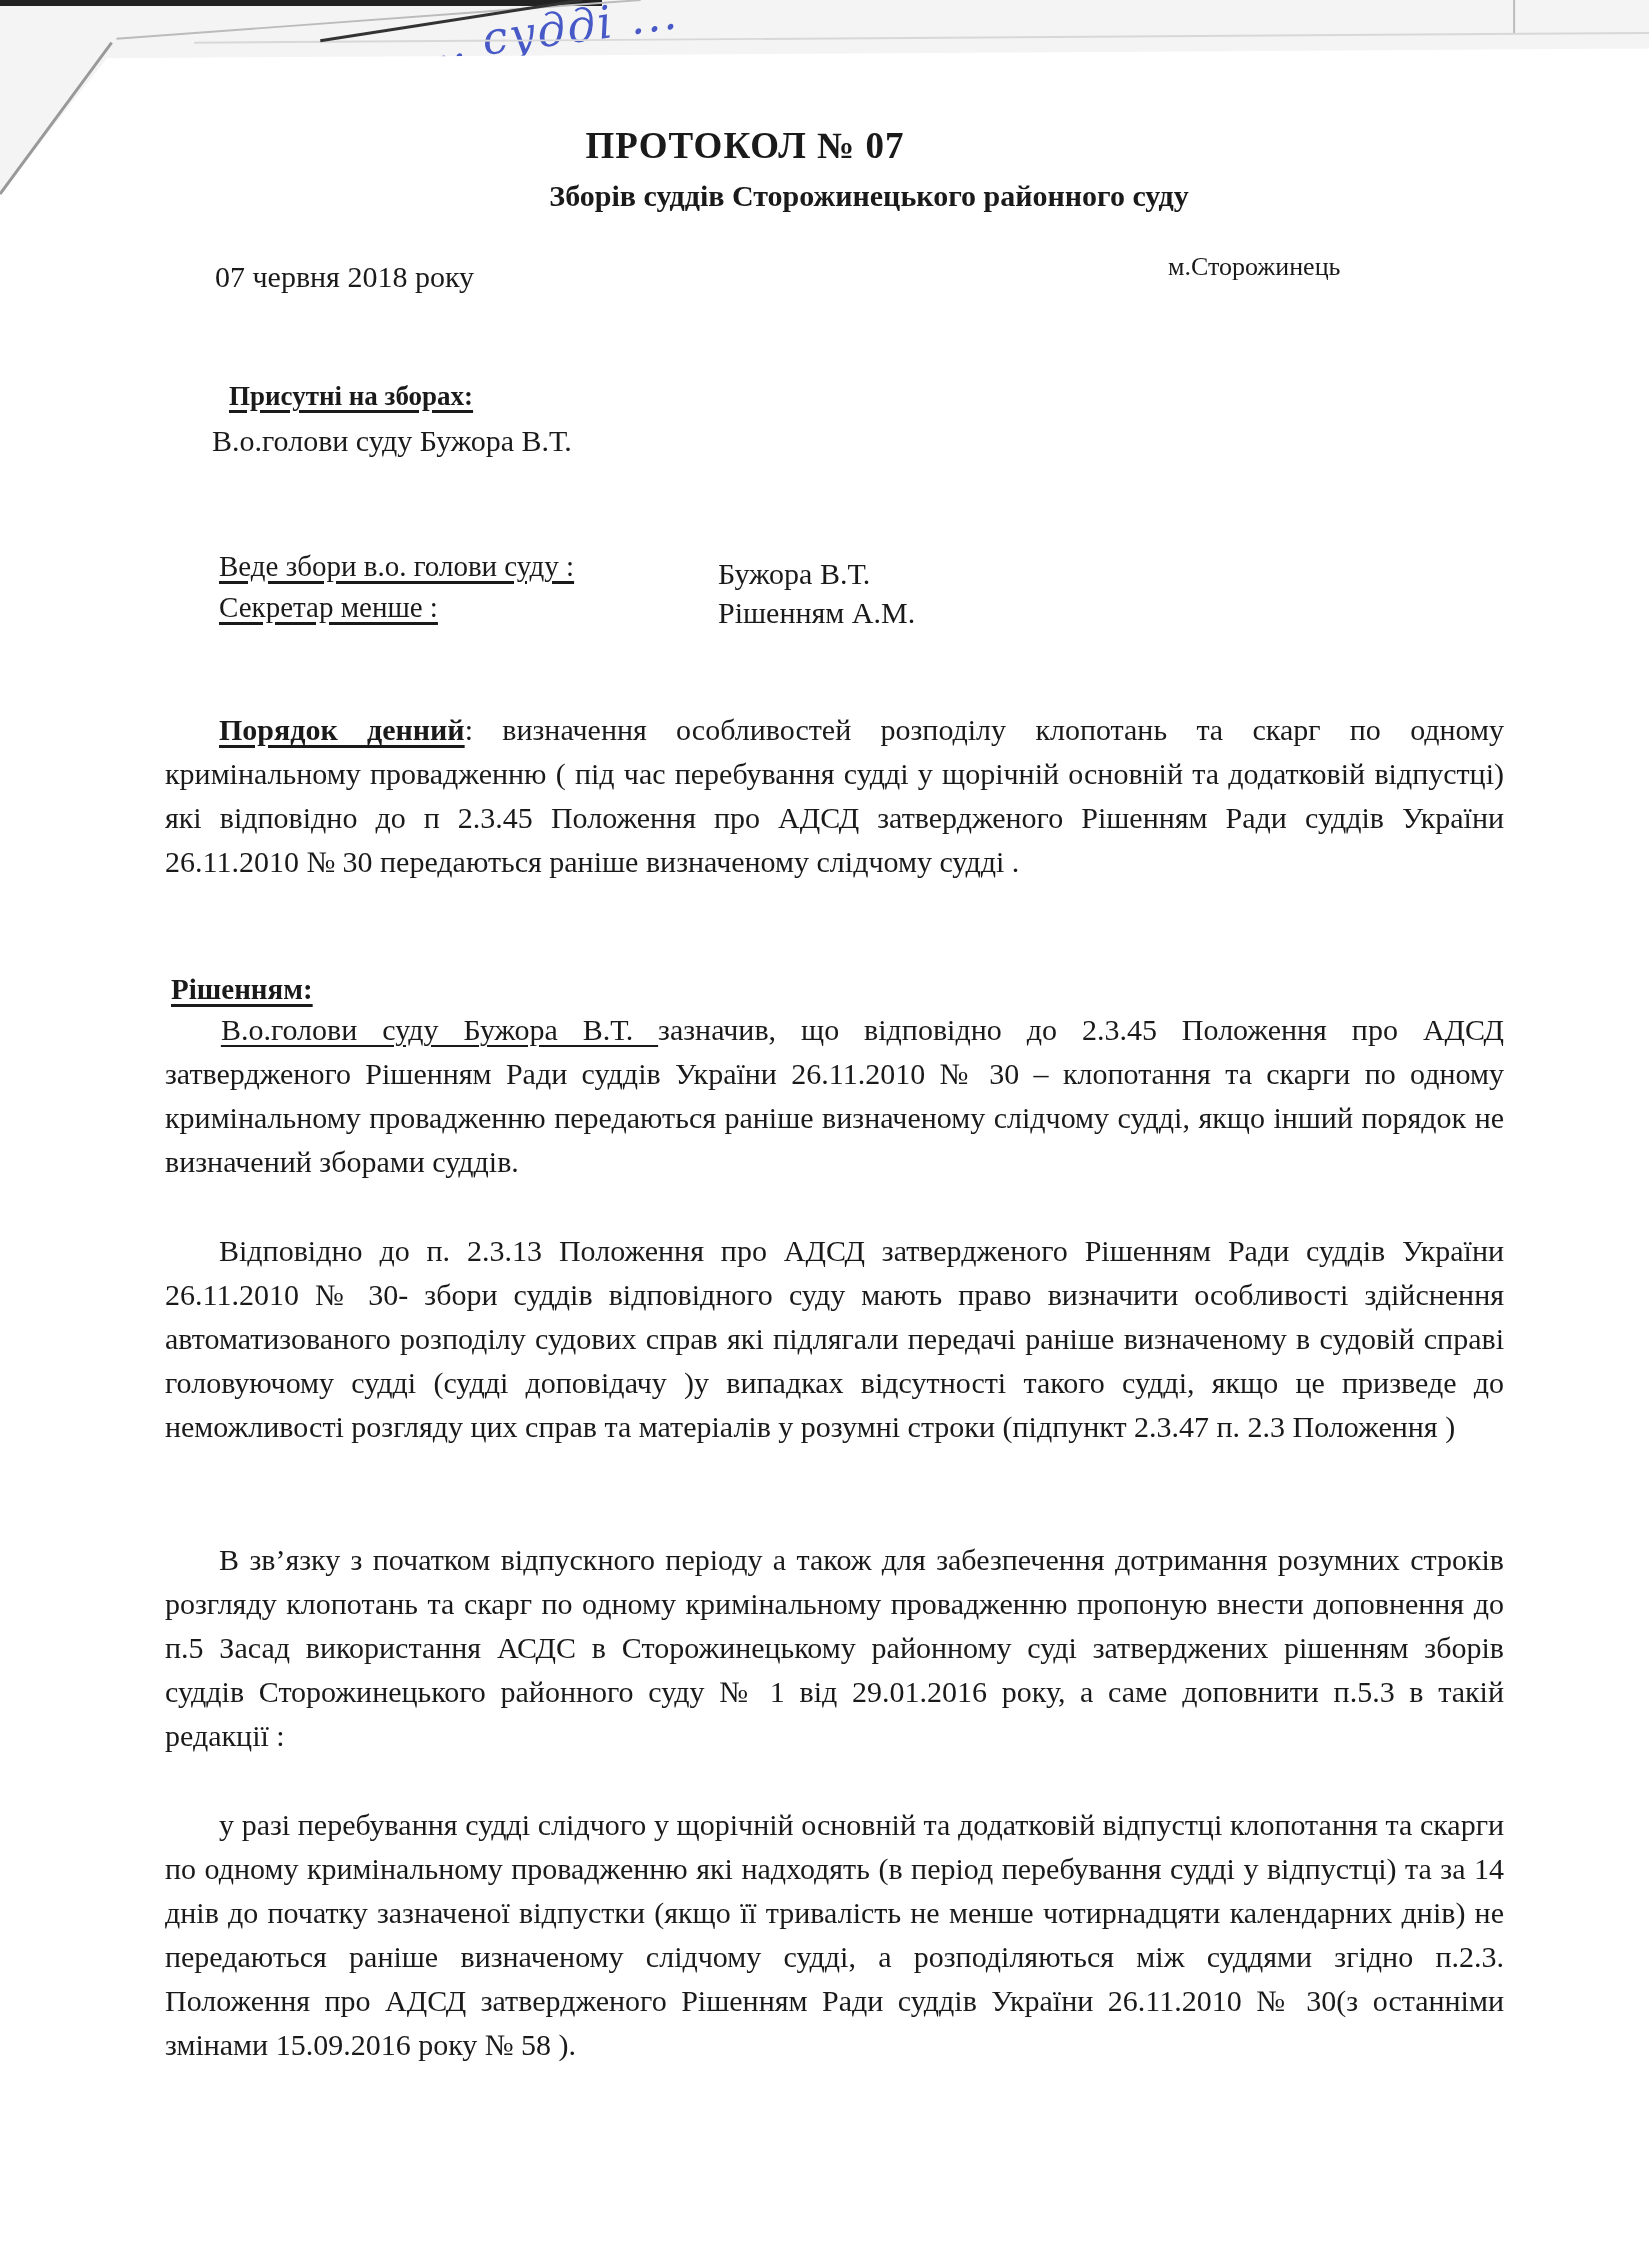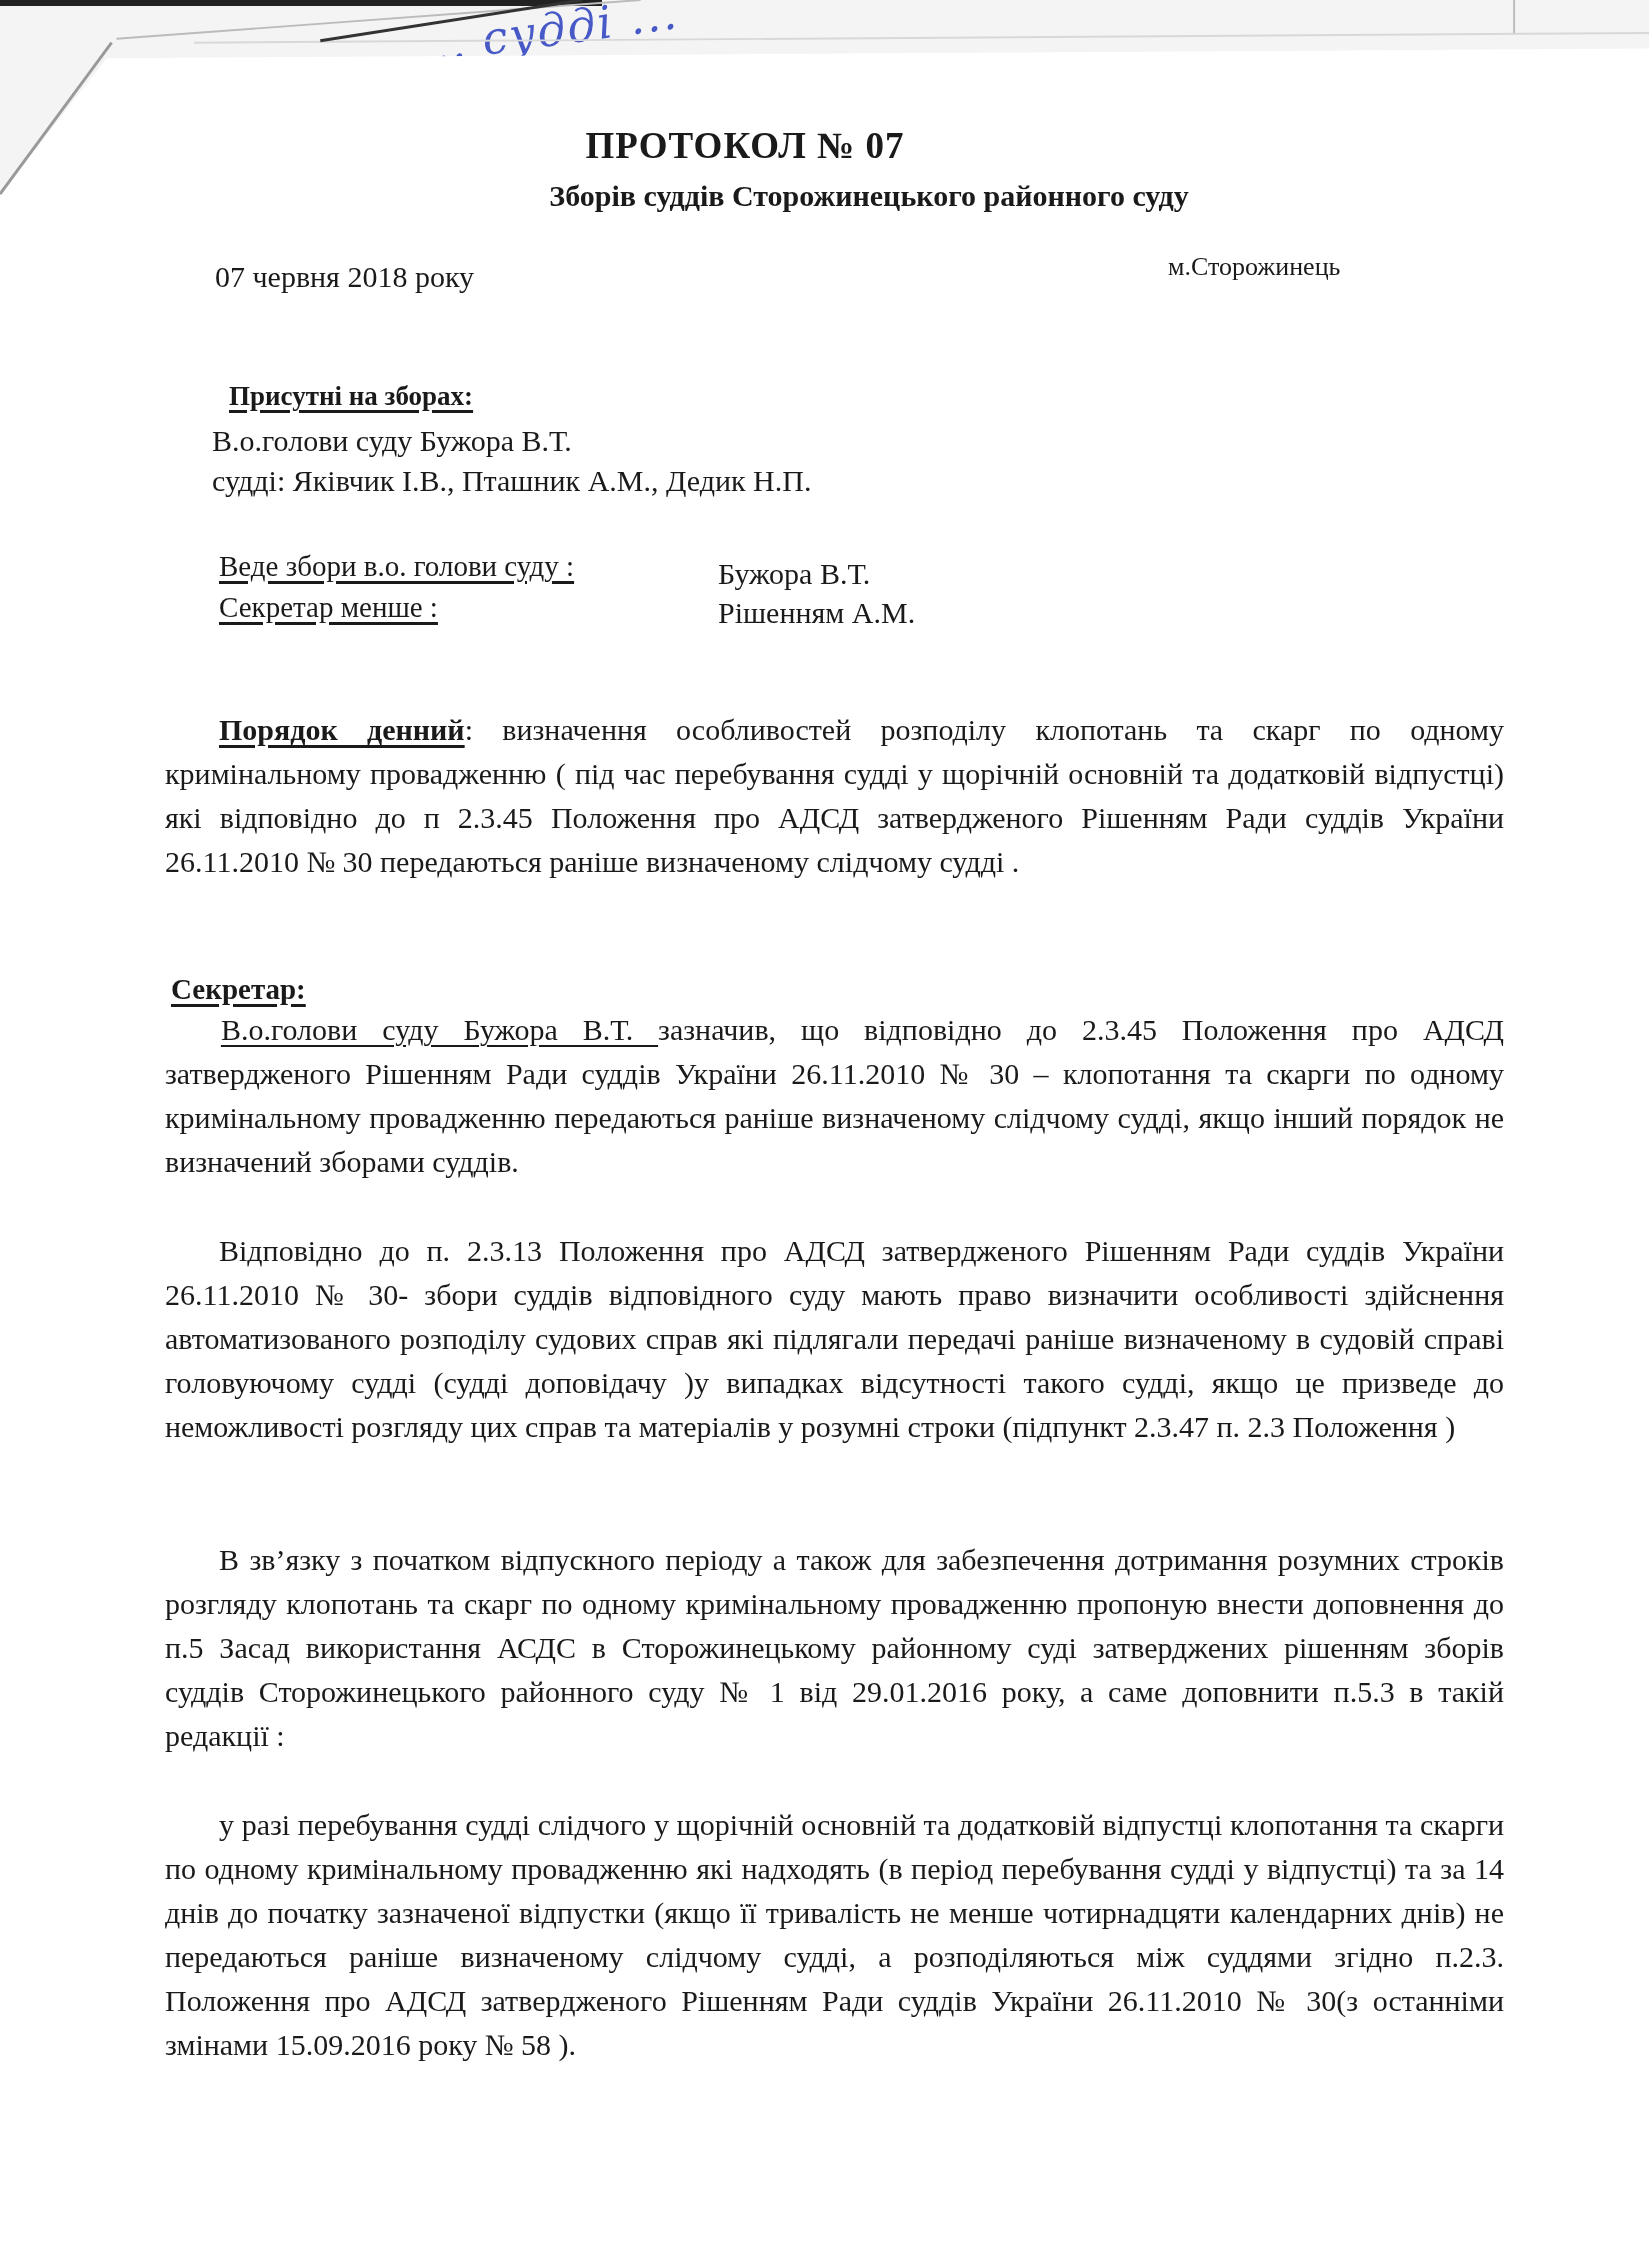--- a/index.html
+++ b/index.html
@@ -94,32 +94,31 @@
 </svg>
 
 <div class="doc">
   <div class="title">ПРОТОКОЛ  № 07</div>
   <div class="subtitle">Зборів суддів Сторожинецького районного суду</div>
   <div class="date">07 червня 2018 року</div>
   <div class="city">м.Сторожинець</div>
 
   <div class="present-heading">Присутні на зборах:</div>
   <div class="present-line l1">В.о.голови суду Бужора В.Т.</div>
-  <div class="present-line l2">судді: Яківчик І.В., Пташник А.М., Дедик Н.П.</div>
 
   <div class="role-label r1">Веде збори в.о. голови суду :</div>
   <div class="role-value v1">Бужора В.Т.</div>
   <div class="role-label r2">Секретар менше :</div>
   <div class="role-value v2">Рішенням А.М.</div>
 
   <div class="para p-agenda" style="text-indent: 54px; left: 165px; width: 1339px;">
     <span class="lbl">Порядок денний</span><span>: визначення  особливостей розподілу клопотань та скарг  по одному  кримінальному  провадженню ( під час перебування судді у щорічній основній  та додатковій відпустці) які відповідно до п 2.3.45 Положення про АДСД затвердженого Рішенням Ради суддів  України  26.11.2010 № 30  передаються раніше визначеному слідчому  судді .</span>
   </div>
 
-  <div class="speakers-heading">Секретар:</div>
+  <div class="speakers-heading">Рішенням:</div>
 
   <div class="para p1" style="text-indent: 54px; left: 165px; width: 1339px;">
     <span style="display:inline-block;width:1.9px"></span><span class="spk">В.о.голови суду Бужора В.Т. </span><span> зазначив, що відповідно до 2.3.45 Положення про АДСД затвердженого Рішенням Ради суддів  України  26.11.2010 № 30 – клопотання та скарги  по одному  кримінальному  провадженню  передаються раніше визначеному слідчому  судді, якщо інший порядок не визначений зборами суддів.</span>
   </div>
 
   <div class="para p2" style="text-indent: 54px; left: 165px; width: 1339px;">Відповідно до п. 2.3.13 Положення про АДСД затвердженого Рішенням Ради суддів  України  26.11.2010 № 30- збори  суддів  відповідного  суду мають  право визначити особливості здійснення автоматизованого розподілу судових справ  які підлягали  передачі  раніше  визначеному в  судовій справі головуючому  судді (судді доповідачу  )у випадках  відсутності  такого  судді,  якщо   це  призведе до неможливості  розгляду цих справ  та матеріалів  у розумні строки (підпункт 2.3.47 п. 2.3 Положення )</div>
   <div class="para p3" style="text-indent: 54px; left: 165px; width: 1339px;">В  зв’язку  з  початком  відпускного  періоду  а  також  для  забезпечення дотримання  розумних  строків  розгляду  клопотань  та  скарг  по  одному кримінальному  провадженню  пропоную  внести  доповнення  до  п.5  Засад використання АСДС в Сторожинецькому районному суді  затверджених  рішенням зборів суддів Сторожинецького районного суду № 1 від 29.01.2016 року,   а саме доповнити  п.5.3 в такій редакції :</div>
   <div class="para p4" style="text-indent: 54px; left: 165px; width: 1339px;">у разі перебування судді слідчого у щорічній основній та додатковій  відпустці клопотання та скарги по одному  кримінальному  провадженню які надходять (в період перебування судді у відпустці) та за 14 днів до початку зазначеної відпустки (якщо її тривалість не менше чотирнадцяти календарних днів) не передаються раніше визначеному слідчому судді, а розподіляються між суддями згідно п.2.3. Положення про АДСД затвердженого Рішенням Ради суддів  України  26.11.2010 № 30(з останніми змінами 15.09.2016 року № 58 ).</div>
 </div>
 

